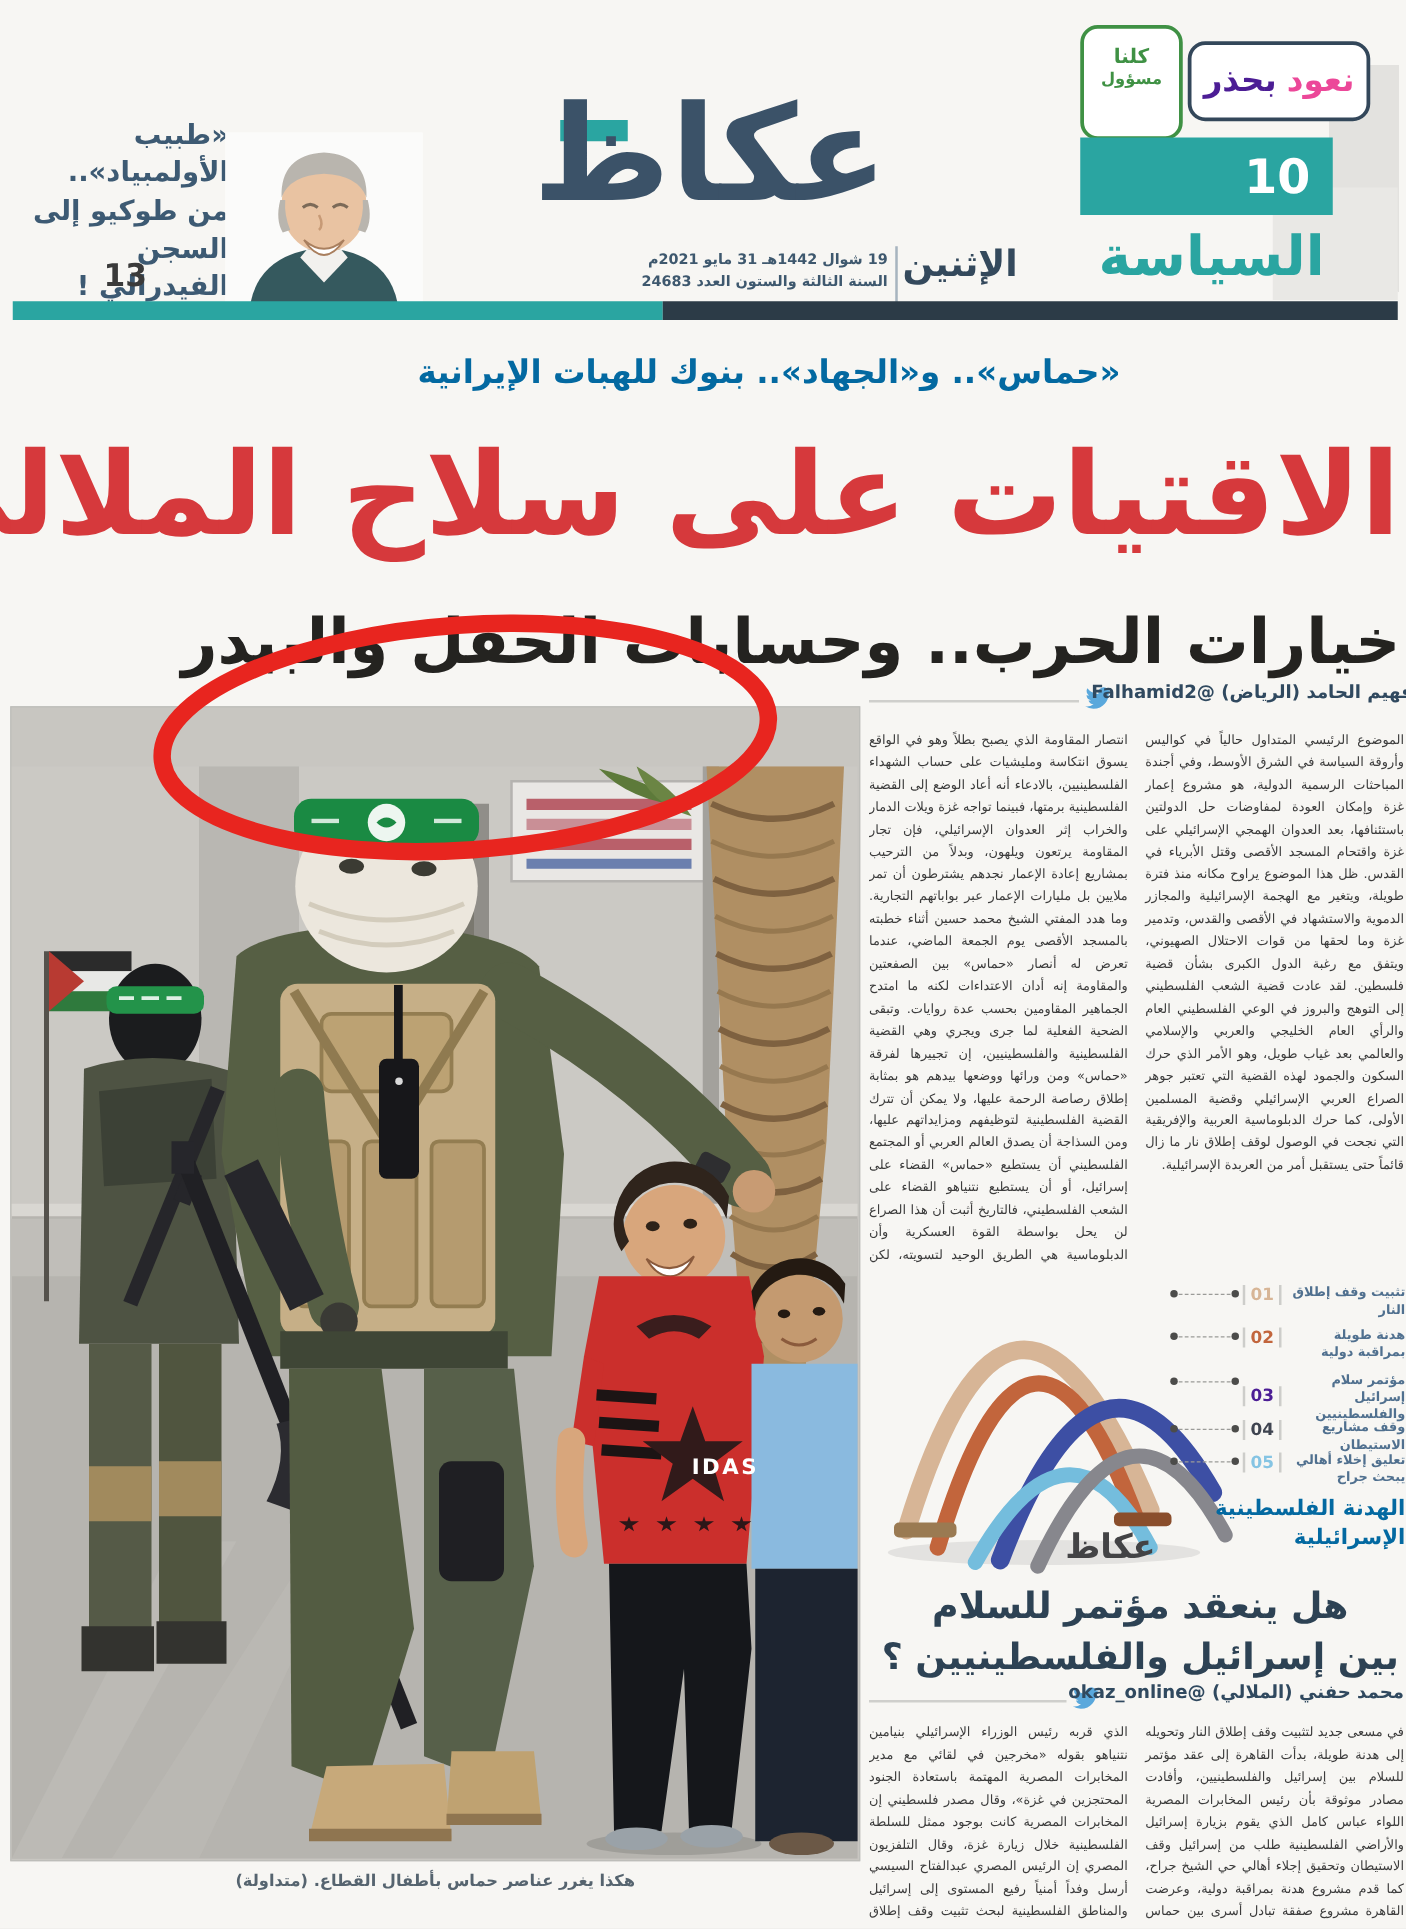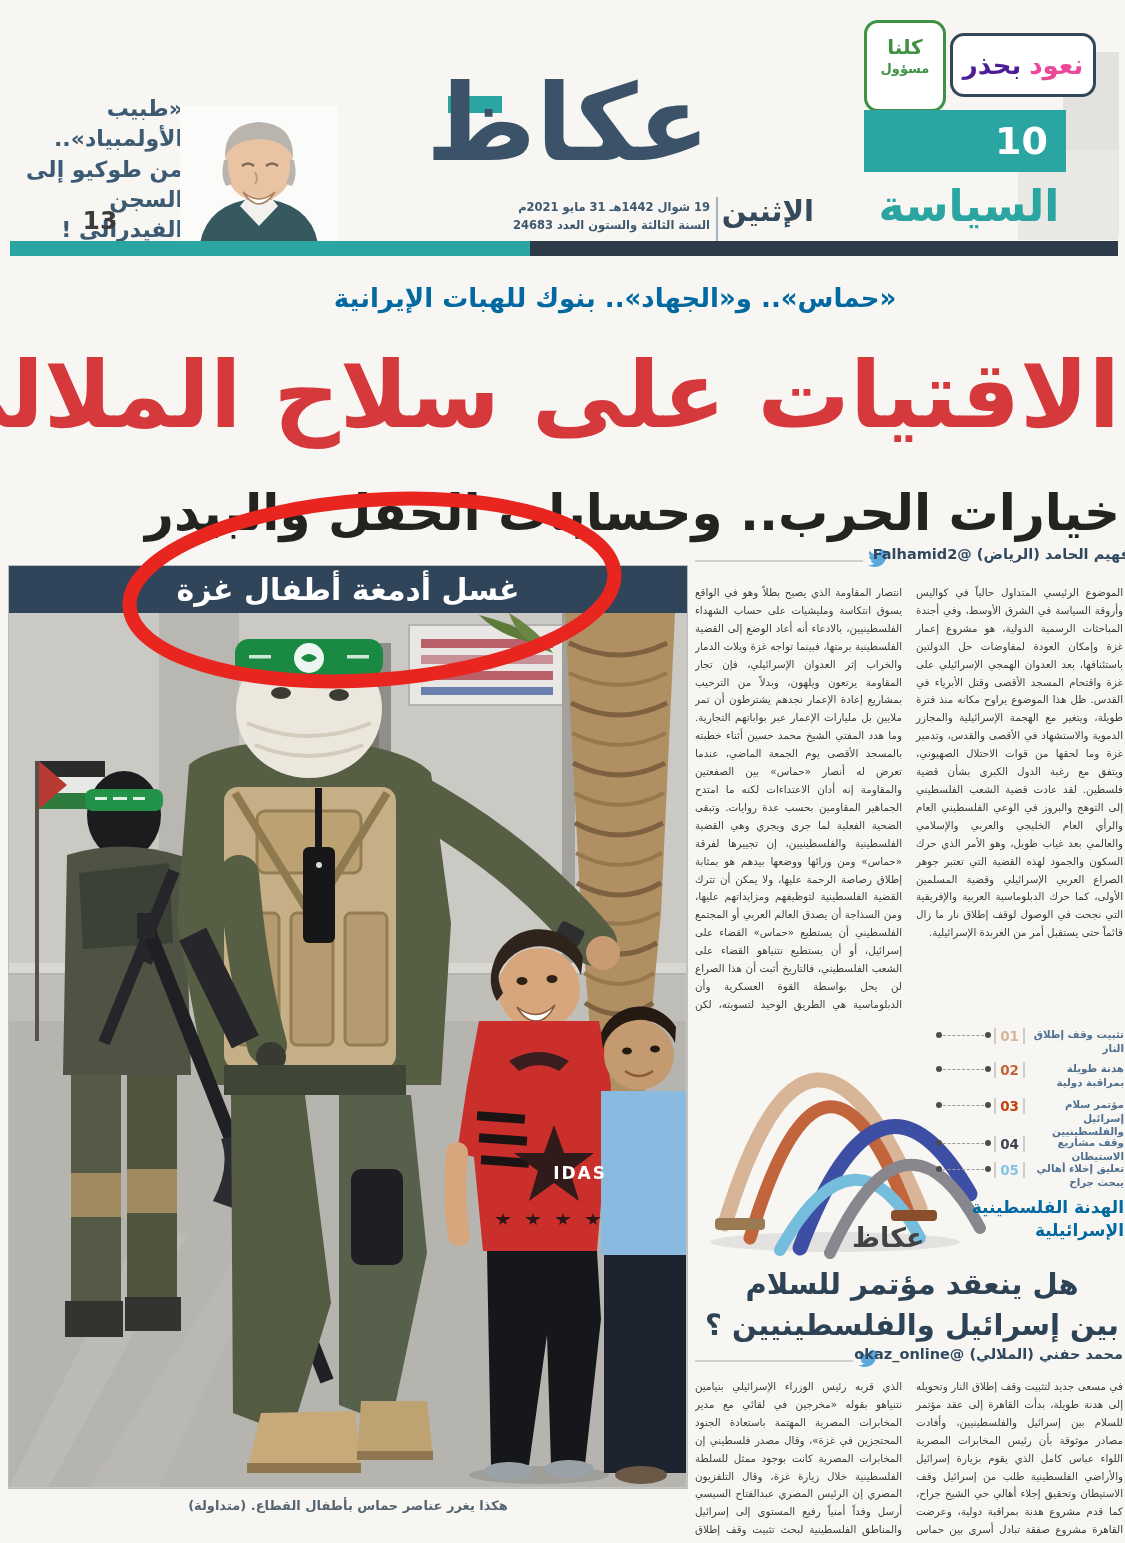--- a/index.html
+++ b/index.html
@@ -11,21 +11,21 @@
   .teaser-page{left:78px;top:206px;width:44px;font-size:25px;font-weight:900;color:#3a3a3a;text-align:center;}
   .portrait{left:180px;top:106px;width:158px;height:137px;background:#fdfdfc;overflow:hidden;}
   .masthead{left:408px;top:52px;width:320px;text-align:center;font-weight:900;font-size:106px;line-height:1.35;color:#3b5268;letter-spacing:-2px;}
   .masthead-accent{left:448px;top:96px;width:54px;height:17px;background:#2aa5a1;}
   .dateline{left:468px;top:198px;width:242px;text-align:right;color:#3e586e;font-size:11.5px;font-weight:700;line-height:1.6;}
   .day-div{left:716px;top:197px;width:2px;height:46px;background:#a7b4bf;}
   .day{left:722px;top:194px;width:92px;font-size:29px;font-weight:900;color:#34495c;text-align:center;}
   .ribbon{left:1063px;top:52px;width:56px;height:182px;background:#e3e2df;clip-path:polygon(0 0,100% 0,100% 100%,50% 90%,0 100%);}
   .ribbon2{left:1018px;top:150px;width:100px;height:90px;background:#e9e8e5;}
   .badge-green{left:864px;top:20px;width:76px;height:86px;background:#fff;border:3px solid #3f9144;border-radius:14px;color:#3f9144;text-align:center;font-weight:900;}
-  .badge-green .l1{font-size:20px;margin-top:12px;}
+  .badge-green .l1{font-size:16px;margin-top:12px;}
   .badge-green .l2{font-size:13px;margin-top:2px;}
   .badge-caution{left:950px;top:33px;width:140px;height:58px;background:#fff;border:3px solid #33475a;border-radius:14px;display:flex;align-items:center;justify-content:center;gap:8px;font-weight:900;font-size:26px;}
   .badge-caution .p1{color:#ec4899;}
   .badge-caution .p2{color:#4c1d95;text-align:right;}
   .pagebox{left:864px;top:110px;width:202px;height:62px;background:#2aa5a1;color:#fff;font-size:38px;font-weight:900;line-height:62px;padding-right:18px;box-sizing:border-box;}
   .section{left:862px;top:180px;width:214px;font-size:44px;font-weight:900;color:#2aa5a1;text-align:center;}
   .bar-teal{left:10px;top:241px;width:520px;height:15px;background:#2aa5a1;}
   .bar-dark{left:530px;top:241px;width:588px;height:15px;background:#2c3b47;}
 
   
@@ -46,21 +46,21 @@
   .cols .col{flex:1;}
   .q-head{left:700px;top:1264px;width:424px;text-align:center;font-size:29px;font-weight:900;color:#2d4254;line-height:1.4;}
 
   
   .ig-row{position:absolute;left:938px;width:186px;display:flex;gap:5px;align-items:flex-start;}
   .ig-label{width:94px;font-size:10.3px;font-weight:900;color:#50708f;line-height:1.32;text-align:right;}
   .ig-num{font-size:13.5px;font-weight:900;padding:0 4px;border-left:2px solid #cdcdca;border-right:2px solid #cdcdca;line-height:1.2;}
   .ig-lead{flex:1;margin-top:7px;border-top:1.6px dashed #9b9b98;position:relative;}
   .ig-lead:before,.ig-lead:after{content:"";position:absolute;top:-4px;width:6px;height:6px;border-radius:50%;background:#4c4c4a;}
   .ig-lead:before{right:-2px;} .ig-lead:after{left:-2px;}
-  .c1{color:#d7b596;} .c2{color:#c2653c;} .c3{color:#c2410c;} .c4{color:#3f4450;} .c5{color:#85c4e3;}
+  .c1{color:#d7b596;} .c2{color:#c2653c;} .c3{color:#4c1d95;margin-top:11px;} .c4{color:#3f4450;} .c5{color:#85c4e3;}
   .ig-title{left:958px;top:1196px;width:166px;text-align:right;font-size:17px;font-weight:900;color:#0369a1;line-height:1.35;}
   .ig-logo{left:852px;top:1222px;font-size:27px;font-weight:900;color:#434345;letter-spacing:-1px;}
   .tw{width:23px;height:23px;}
 </style>
 </head>
 <body>
 
 <div class="page">
 
   <div class="abs ribbon"></div>
@@ -112,21 +112,20 @@
   <div class="abs section">السياسة</div>
 
   <div class="abs bar-teal"></div>
   <div class="abs bar-dark"></div>
 
   <div class="abs kicker">«حماس».. و«الجهاد».. بنوك للهبات الإيرانية</div>
   <div class="abs main-head">الاقتيات على سلاح الملالي..</div>
   <div class="abs sub-head">خيارات الحرب.. وحسابات الحقل والبيدر</div>
 
   <div class="abs photo">
-    <div class="photo-bar">غسل أدمغة أطفال غزة</div>
     <svg style="position:absolute;left:0;top:47px;" width="677" height="874" viewBox="0 0 677 874">
 
       <rect x="0" y="0" width="677" height="358" fill="#cbc9c4"></rect>
       <rect x="150" y="0" width="80" height="358" fill="#b9b7b2"></rect>
       <rect x="290" y="30" width="92" height="328" fill="#908e89"></rect>
       <rect x="300" y="52" width="70" height="306" fill="#7a786f"></rect>
       <g>
         <rect x="400" y="12" width="156" height="80" fill="#e9e7e4" stroke="#b5b3b0" stroke-width="2"></rect>
         <rect x="412" y="26" width="132" height="9" fill="#b9606a"></rect>
         <rect x="412" y="42" width="132" height="9" fill="#c98f96"></rect>

